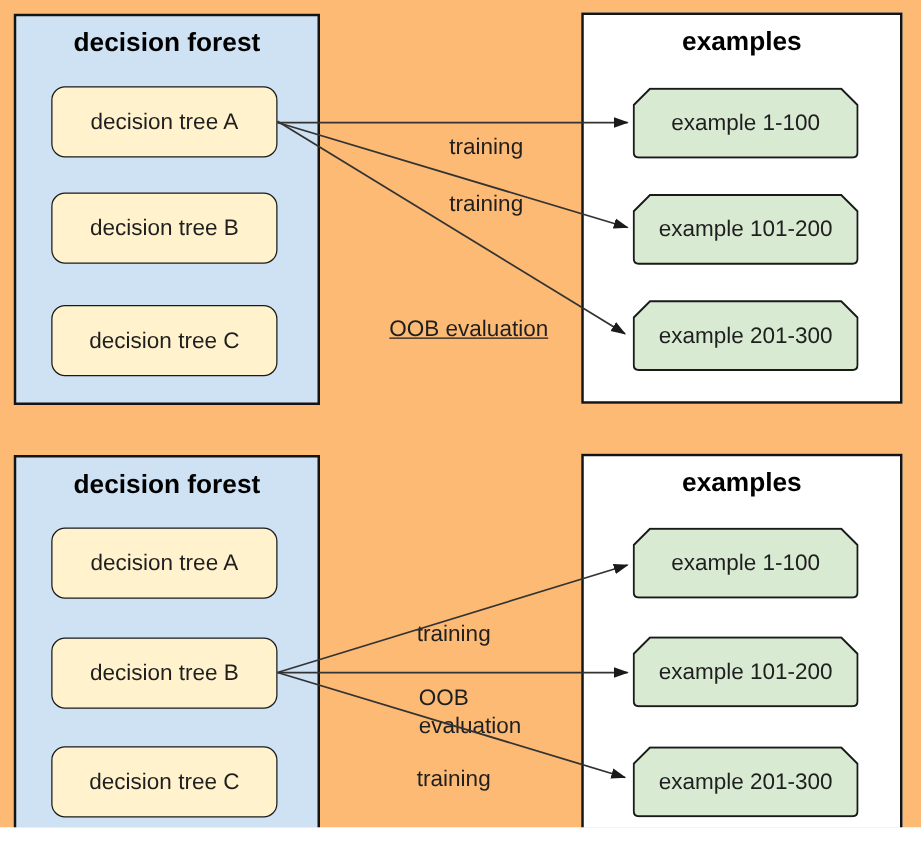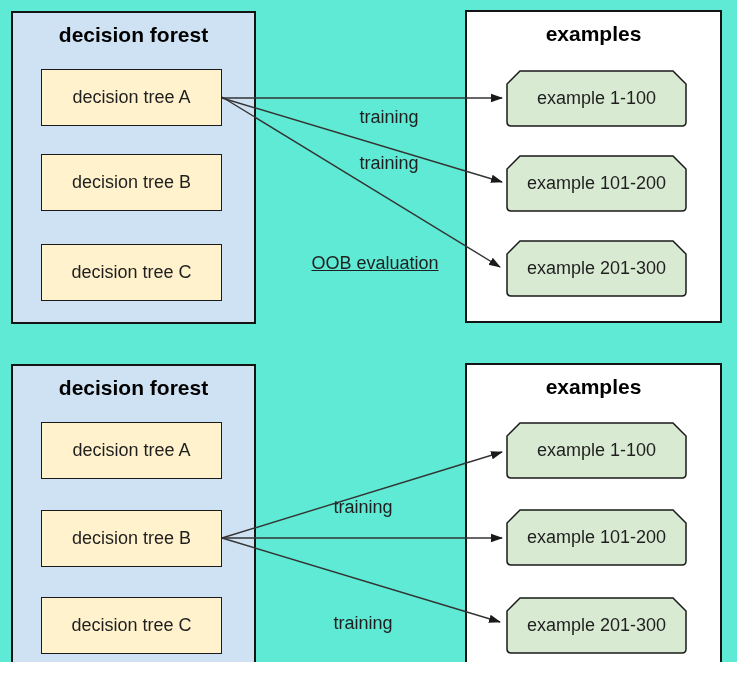--- a/index.html
+++ b/index.html
@@ -1,34 +1,34 @@
 <!DOCTYPE html>
 <html><head>
 <meta charset="utf-8">
 <style>
   html,body{margin:0;padding:0;background:#ffffff;}
   .stage{
-    position:relative;width:737px;height:662px;background:#5eead4;
+    position:relative;width:737px;height:662px;background:#fdba74;
     font-family:"Liberation Sans",sans-serif;color:#1f1f1f;overflow:hidden;
   }
   .container-box{
     position:absolute;box-sizing:border-box;border:2px solid #141414;
   }
   .forest-box{background:#cfe2f3;}
   .examples-box{background:#ffffff;}
   .box-title{
     margin-top:10px;text-align:center;font-weight:bold;font-size:21px;color:#000000;
   }
   .node{
     position:absolute;width:181px;height:57px;box-sizing:border-box;
     display:flex;align-items:center;justify-content:center;
     font-size:18px;white-space:nowrap;
   }
   .tree-node{
-    background:#fff2cc;border:1.5px solid #1a1a1a;border-radius:0;
+    background:#fff2cc;border:1.5px solid #1a1a1a;border-radius:11px;
   }
   .example-node{background:transparent;border:none;}
   .example-node svg{position:absolute;left:0;top:0;width:181px;height:57px;}
   .example-node .node-label{position:relative;z-index:1;}
   .arrow-layer{
     position:absolute;left:0;top:0;width:737px;height:685px;pointer-events:none;
   }
   .arrow-label{
     position:absolute;font-size:18px;line-height:22px;white-space:nowrap;color:#1f1f1f;
     transform:translate(-50%,-50%);
@@ -133,20 +133,24 @@
     <span class="node-label">example 101-200</span>
   </div>
   <div class="node example-node p2-ex2">
     <svg viewBox="0 0 181 57">
       <path d="M 14 1 L 167 1 L 180 14 L 180 52 Q 180 56 176 56 L 5 56 Q 1 56 1 52 L 1 14 Z" fill="#d9ead3" stroke="#1a1a1a" stroke-width="1.5"></path>
     </svg>
     <span class="node-label">example 201-300</span>
   </div>
 
   <div class="arrow-label p2-lbl0">training</div>
+  <div class="arrow-label two-line p2-lbl1">
+    <div>OOB</div>
+    <div>evaluation</div>
+  </div>
   <div class="arrow-label p2-lbl2">training</div>
 
   <svg class="arrow-layer" width="737" height="685" viewBox="0 0 737 685">
     <defs>
       <marker id="ah" markerUnits="userSpaceOnUse" markerWidth="12" markerHeight="10" viewBox="0 0 12 10" refX="11" refY="5" orient="auto">
         <path d="M0,0.8 L12,5 L0,9.2 Z" fill="#1a1a1a"></path>
       </marker>
     </defs>
     <g stroke="#333333" stroke-width="1.4" fill="none">
       <line x1="222" y1="98" x2="502" y2="98" marker-end="url(#ah)"></line>

